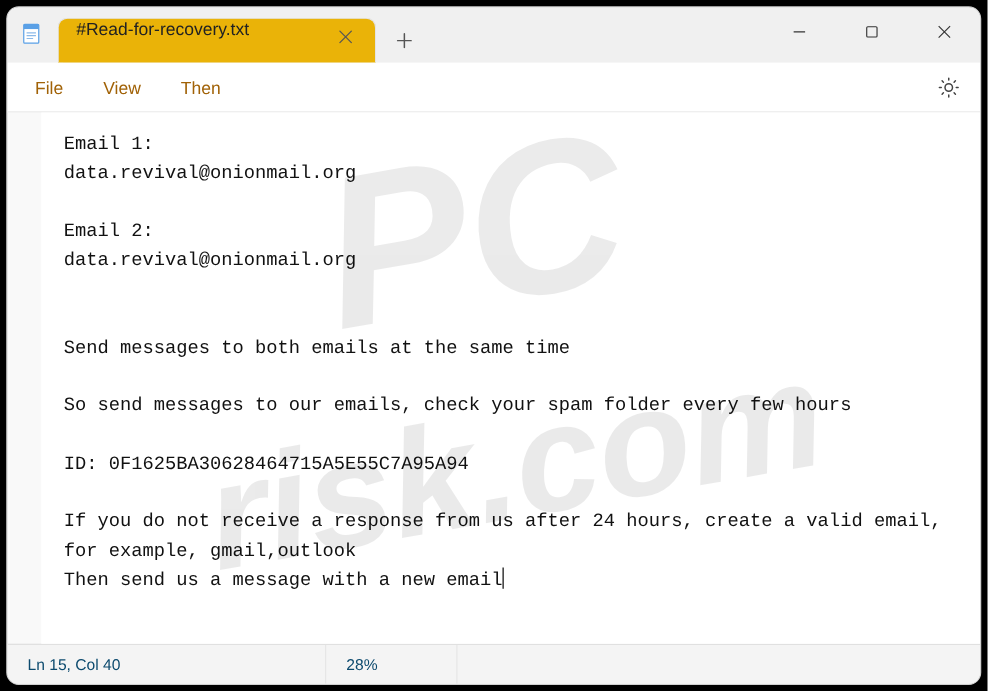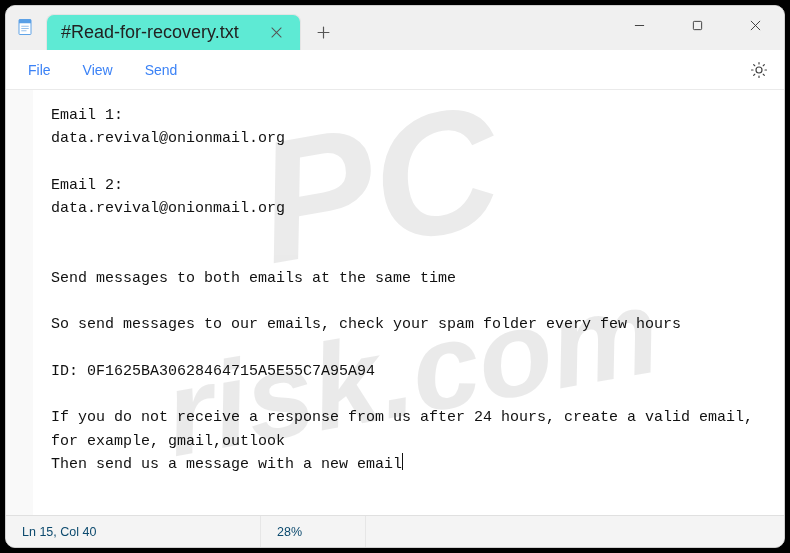--- a/index.html
+++ b/index.html
@@ -49,29 +49,29 @@
     height: 100%;
     padding-top: 8px;
     padding-left: 6px;
     flex: 1;
   }
   .app-icon {
     width: 18px; height: 18px;
     margin: 12px 6px 0 10px;
   }
   .tab {
-    background: #5eead4;
+    background: #eab308;
     border-top-left-radius: 8px;
     border-top-right-radius: 8px;
     display: flex;
-    align-items: center;
+    align-items: flex-start;
     height: 36px;
     padding: 0 10px 0 14px;
     min-width: 255px;
-    font-size: 18px;
+    font-size: 14px;
     color: #222;
     position: relative;
     border: 1px solid #e4e4e4;
     border-bottom: none;
   }
   .tab .title { flex: 1; overflow: hidden; text-overflow: ellipsis; white-space: nowrap; }
   .tab .close {
     width: 28px; height: 28px;
     display: flex; align-items: center; justify-content: center;
     border-radius: 4px;
@@ -99,21 +99,21 @@
     align-items: center;
     height: 40px;
     background: #fff;
     border-bottom: 1px solid #eaeaea;
     padding: 0 8px;
     gap: 4px;
   }
   .menu-item {
     padding: 6px 14px;
     font-size: 14px;
-    color: #3b82f6;
+    color: #a16207;
     border-radius: 4px;
   }
   .menubar .spacer { flex: 1; }
   .settings-btn {
     width: 34px; height: 34px;
     display: flex; align-items: center; justify-content: center;
     color: #444;
     border-radius: 4px;
   }
   
@@ -208,21 +208,21 @@
         <svg width="11" height="11" viewBox="0 0 12 12">
           <path d="M1 1 L11 11 M11 1 L1 11" stroke="currentColor" stroke-width="1"></path>
         </svg>
       </div>
     </div>
   </div>
 
   <div class="menubar">
     <div class="menu-item">File</div>
     <div class="menu-item">View</div>
-    <div class="menu-item">Send</div>
+    <div class="menu-item">Then</div>
     <div class="spacer"></div>
     <div class="settings-btn">
       <svg width="18" height="18" viewBox="0 0 24 24">
         <path fill="none" stroke="currentColor" stroke-width="1.6" d="M12 8a4 4 0 1 0 0 8 4 4 0 0 0 0-8z"></path>
         <path fill="none" stroke="currentColor" stroke-width="1.6" stroke-linecap="round" d="M12 2v2M12 20v2M4.9 4.9l1.4 1.4M17.7 17.7l1.4 1.4M2 12h2M20 12h2M4.9 19.1l1.4-1.4M17.7 6.3l1.4-1.4"></path>
       </svg>
     </div>
   </div>
 
   <div class="editor">

